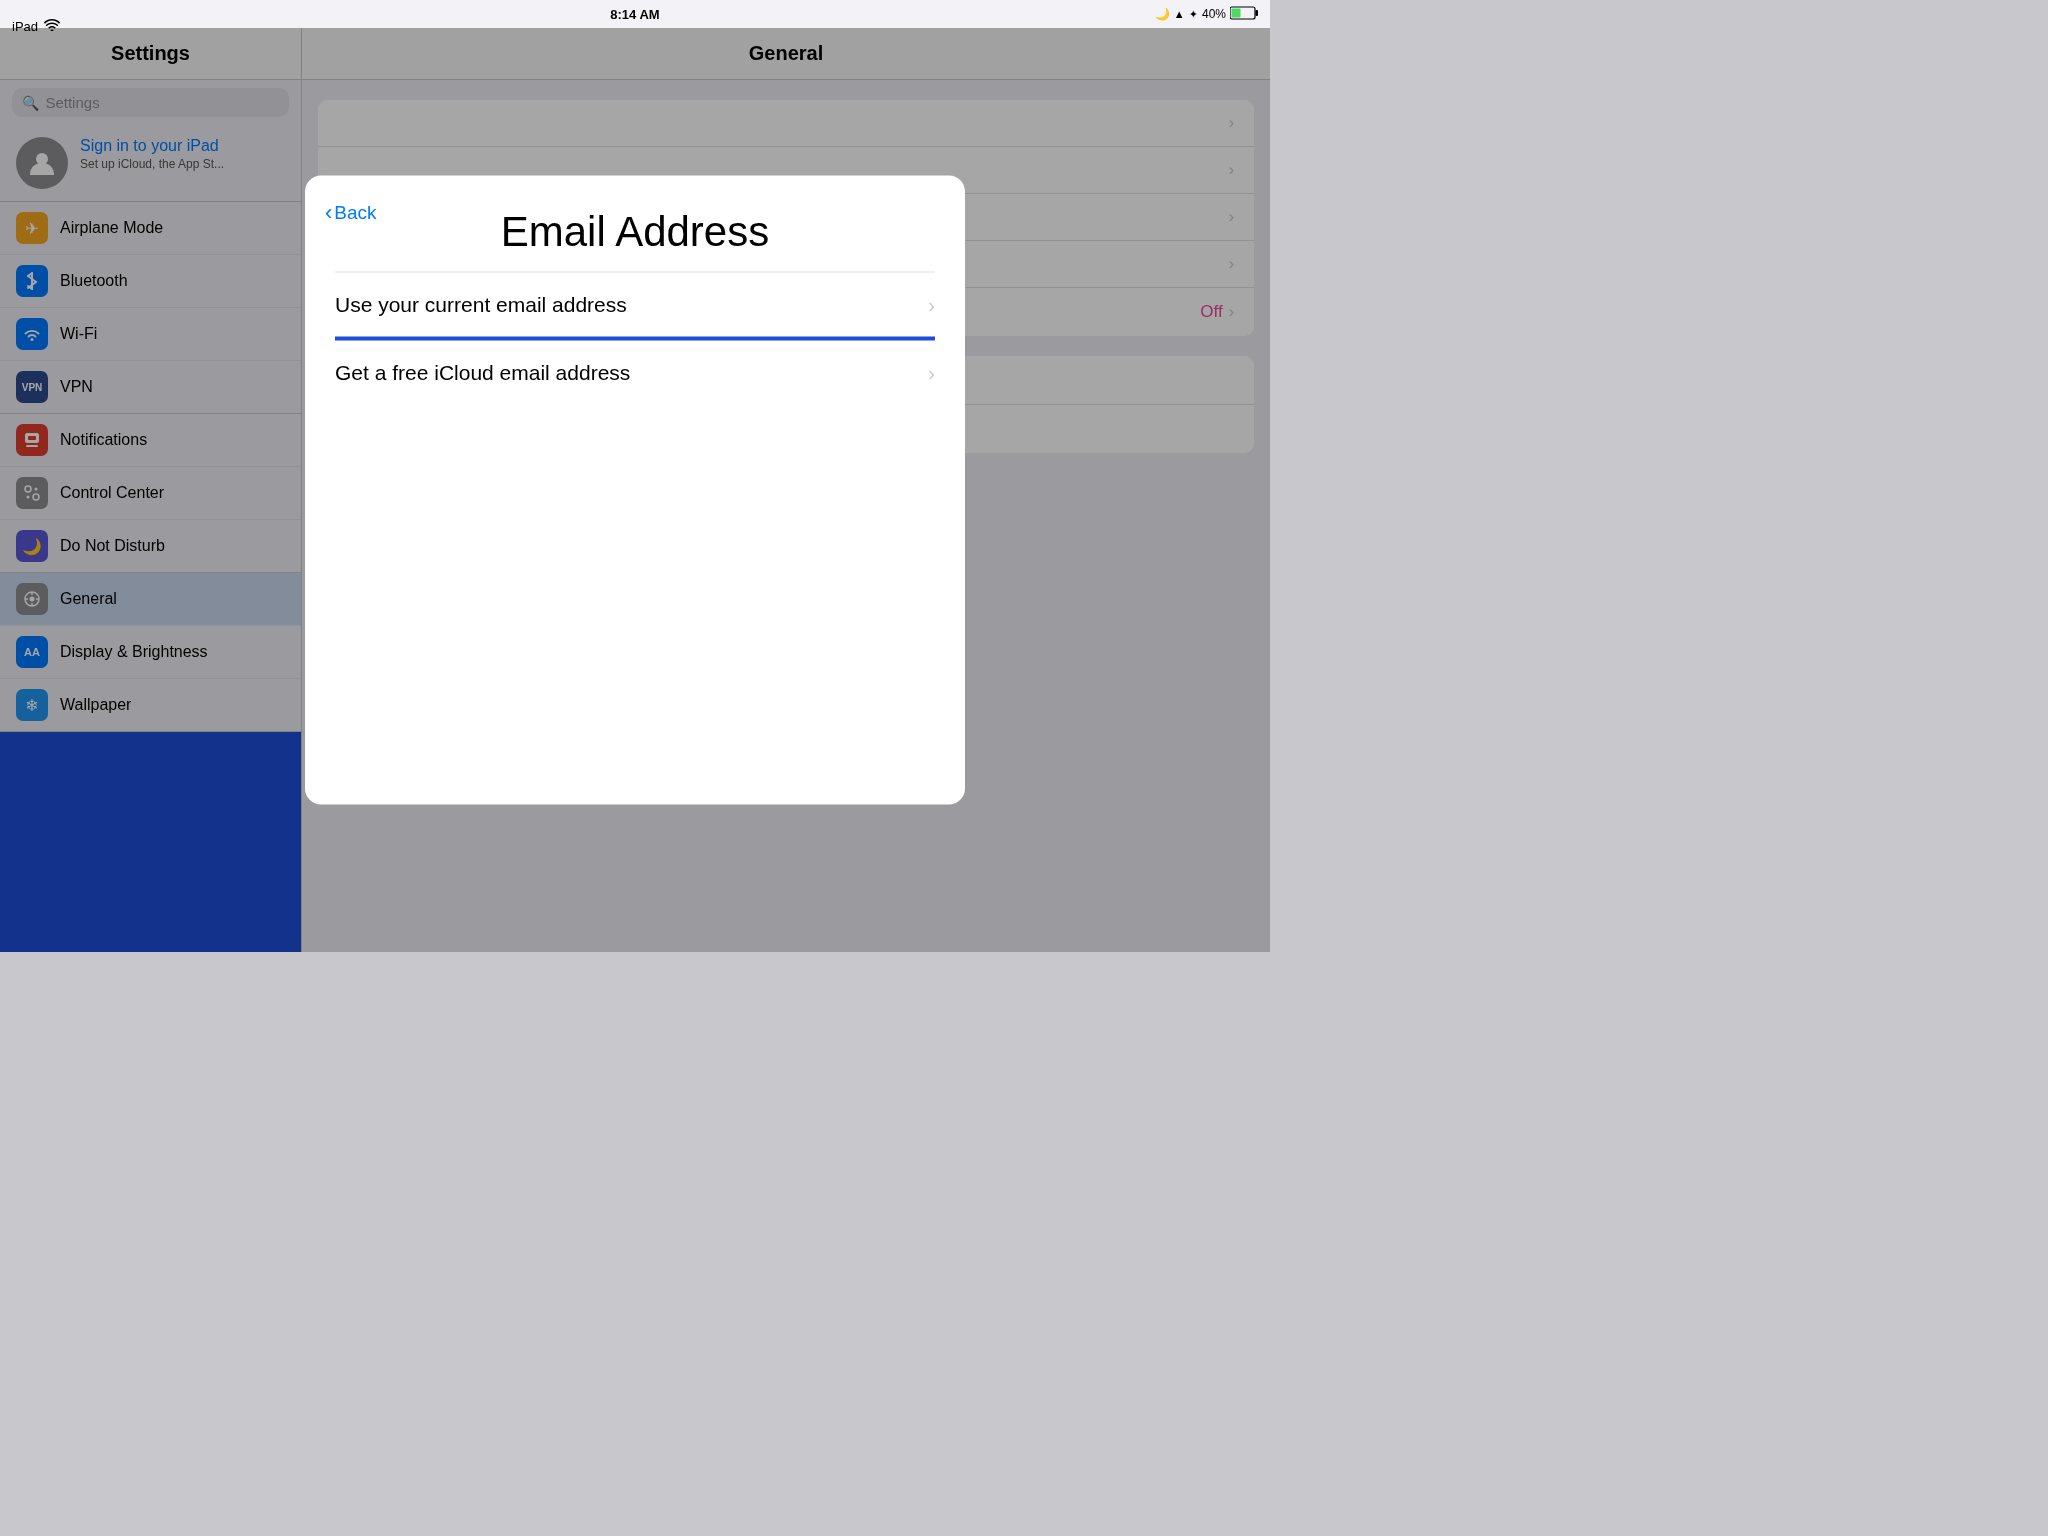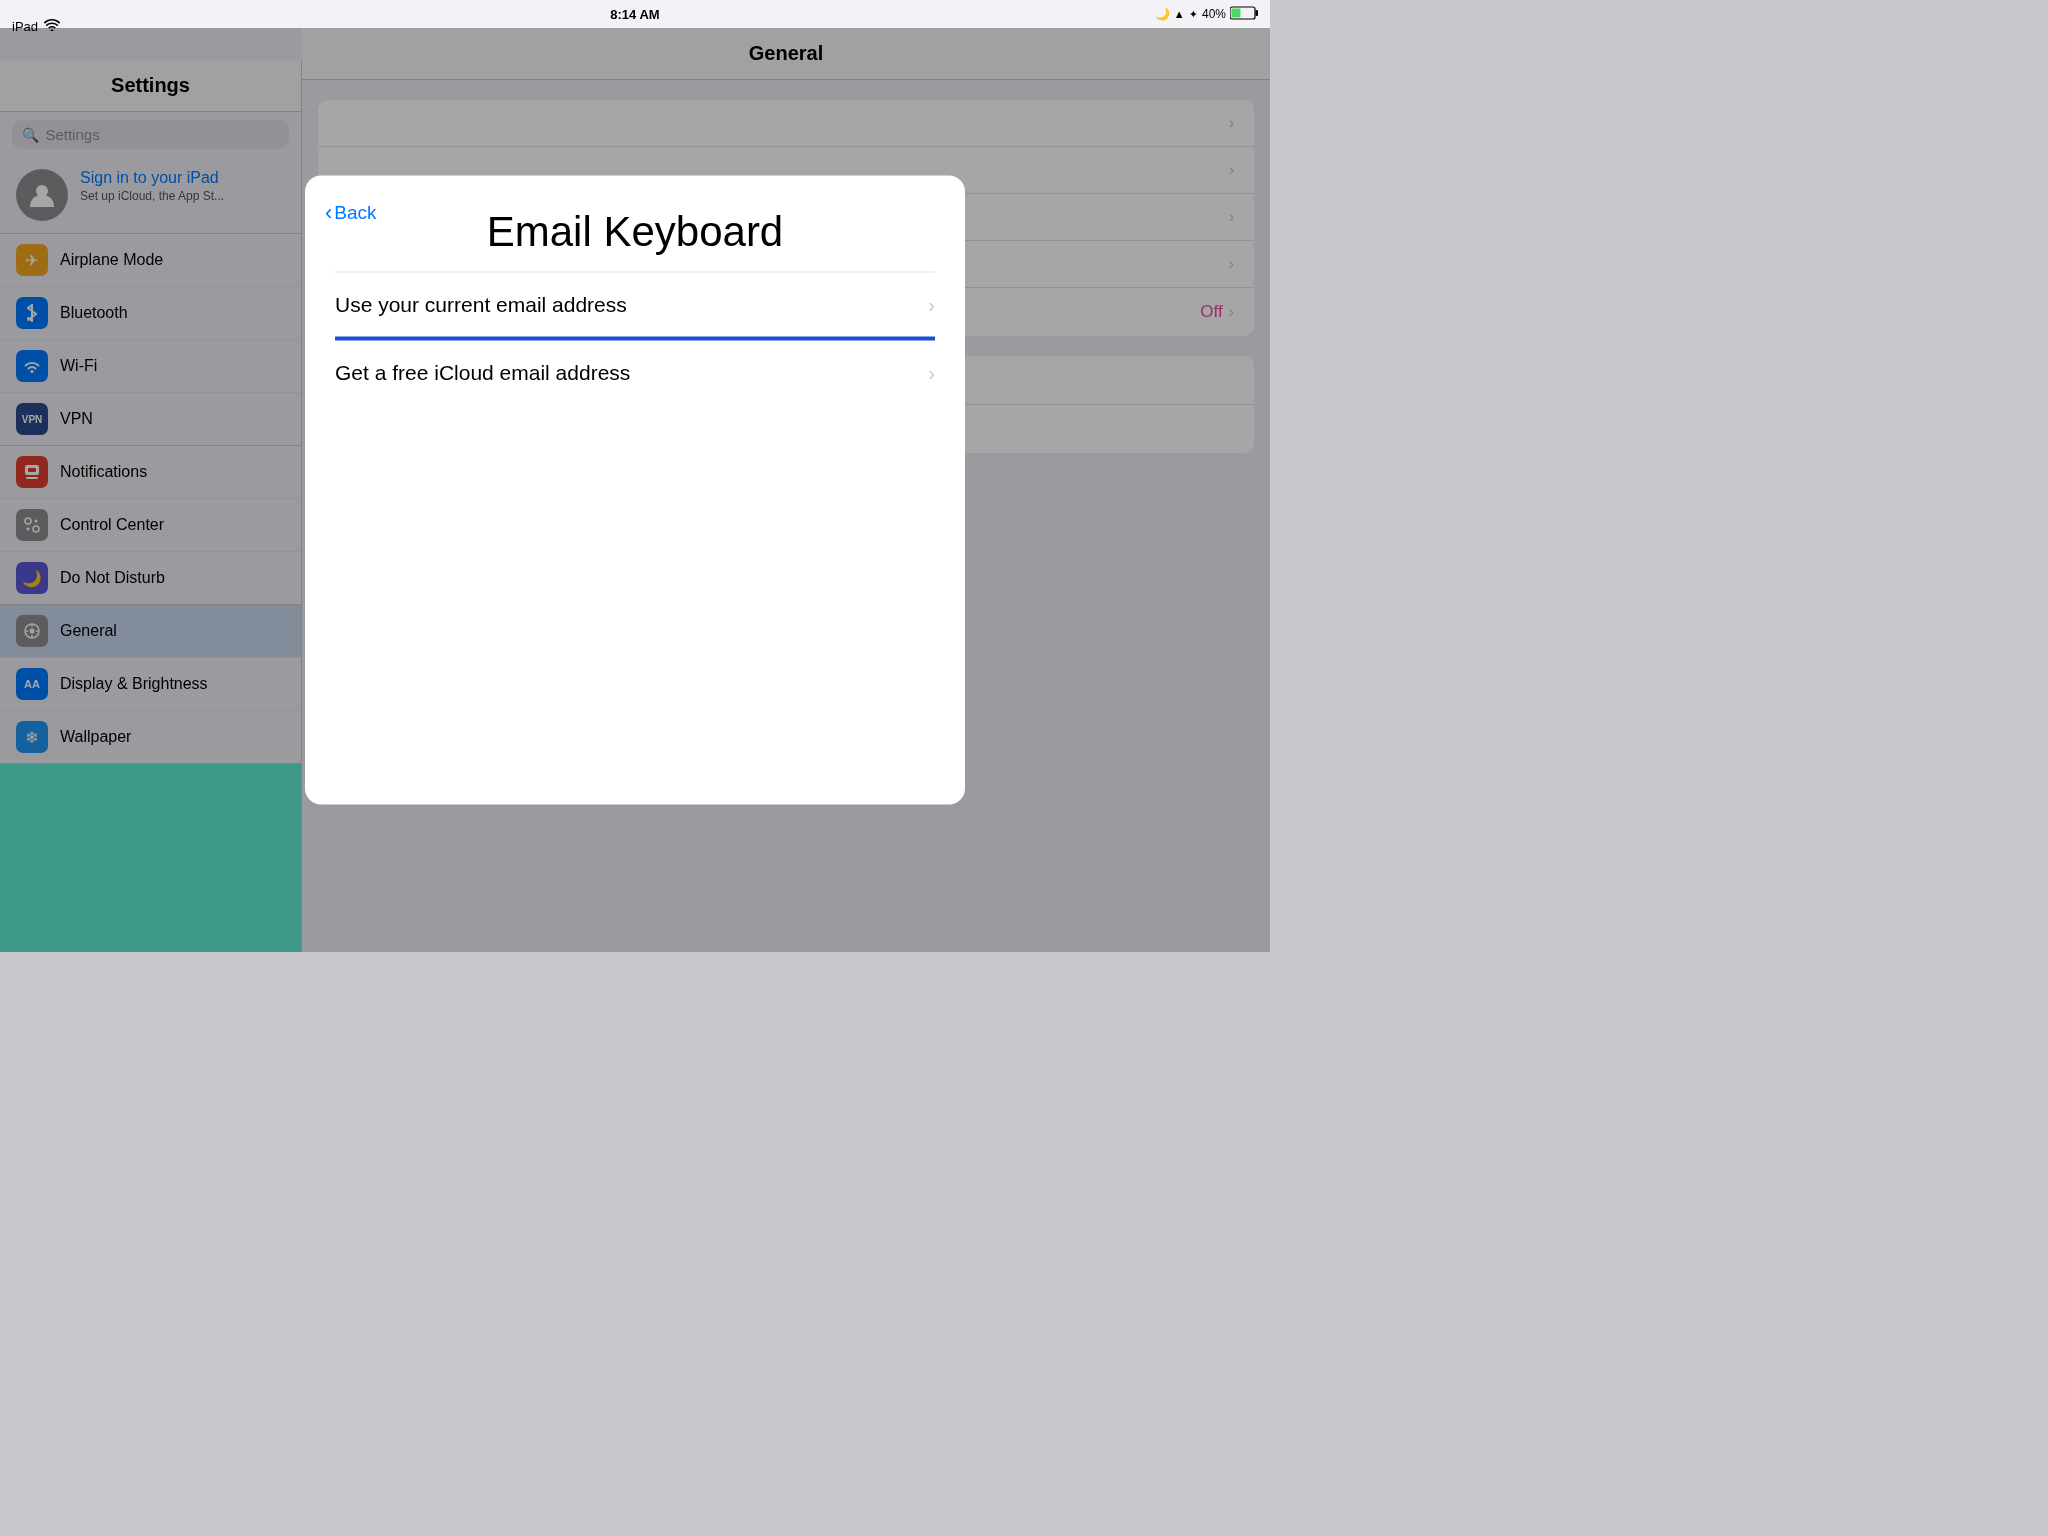--- a/index.html
+++ b/index.html
@@ -35,26 +35,25 @@
     .bg-layout {
       position: absolute;
       top: 28px; left: 0; right: 0; bottom: 0;
       display: flex;
       background: #efeff4;
     }
 
     
     .sidebar {
       width: 302px;
-      background: #5eead4;
+      background: #1d4ed8;
       border-right: 1px solid #c8c8cc;
       flex-shrink: 0;
       display: flex;
       flex-direction: column;
-      margin-top: 32px;
     }
 
     .sidebar-header {
       height: 52px;
       display: flex;
       align-items: center;
       justify-content: center;
       border-bottom: 1px solid #c8c8cc;
       background: #f7f7f7;
     }
@@ -448,21 +447,21 @@
   </div>
 
   <div class="dim-overlay"></div>
 
   <div class="modal">
     <div class="modal-header">
       <div class="modal-back-btn">
         <span class="modal-back-chevron">‹</span>
         <span>Back</span>
       </div>
-      <div class="modal-title">Email Keyboard</div>
+      <div class="modal-title">Email Address</div>
     </div>
     <div class="modal-divider"></div>
     <div class="modal-list">
       <div class="modal-list-item">
         <span class="modal-list-item-label">Use your current email address</span>
         <span class="modal-list-item-chevron">›</span>
       </div>
       <div class="modal-list-item">
         <span class="modal-list-item-label">Get a free iCloud email address</span>
         <span class="modal-list-item-chevron">›</span>

